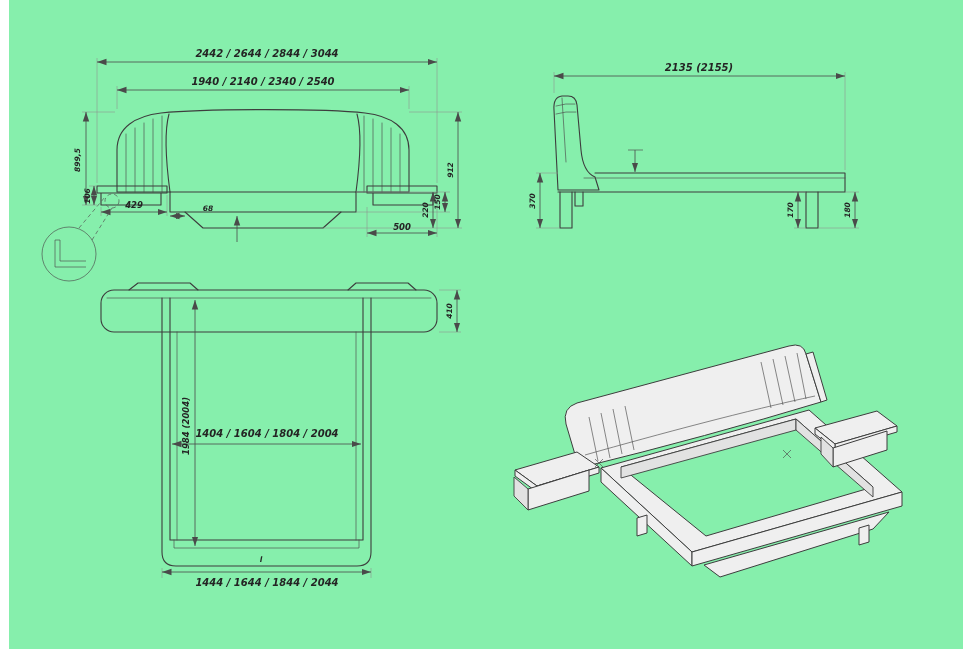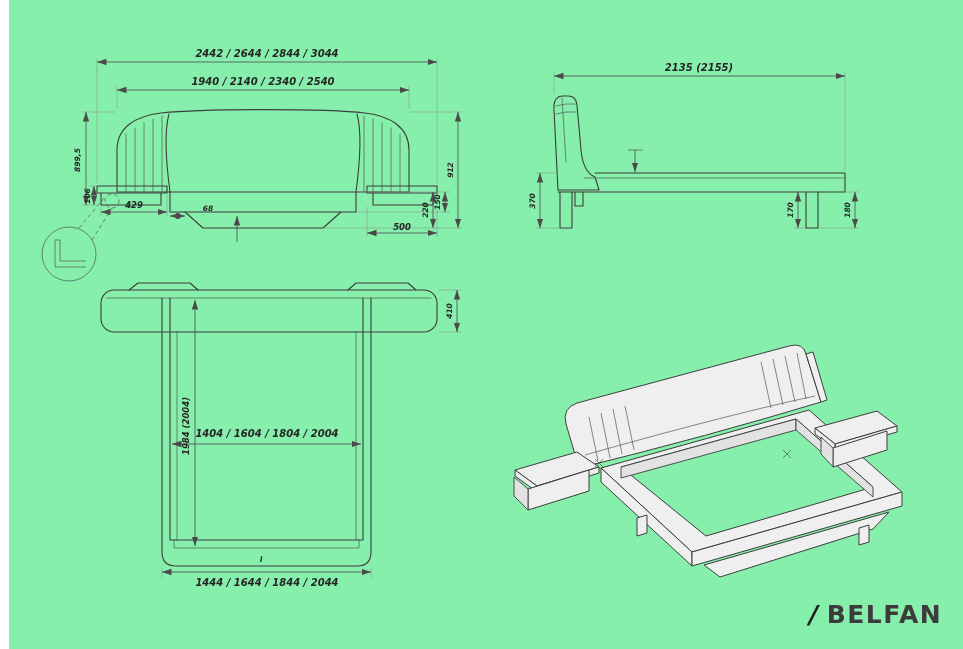--- a/index.html
+++ b/index.html
@@ -179,16 +179,13 @@
       <path class="face" d="M806,428 L868,411 L888,426 L826,444 Z"></path>
       <path class="face" d="M826,444 L888,426 L888,432 L826,450 Z"></path>
       <path class="face" d="M806,428 L826,444 L826,450 L806,434 Z"></path>
       <path class="face" d="M824,448 L878,431 L878,450 L824,467 Z"></path>
       <path class="face-dark" d="M812,437 L824,448 L824,467 L812,454 Z"></path>
     </g>
     <path class="obj-thin" d="M774,450 L782,458 M782,450 L774,458 M586,459 L594,467 M594,459 L586,467"></path>
   </g>
 </svg>
 
-<div class="logo">
-  <span class="slash">/</span><span>BELFAN</span>
-</div>
 </div>
 
 </body></html>

